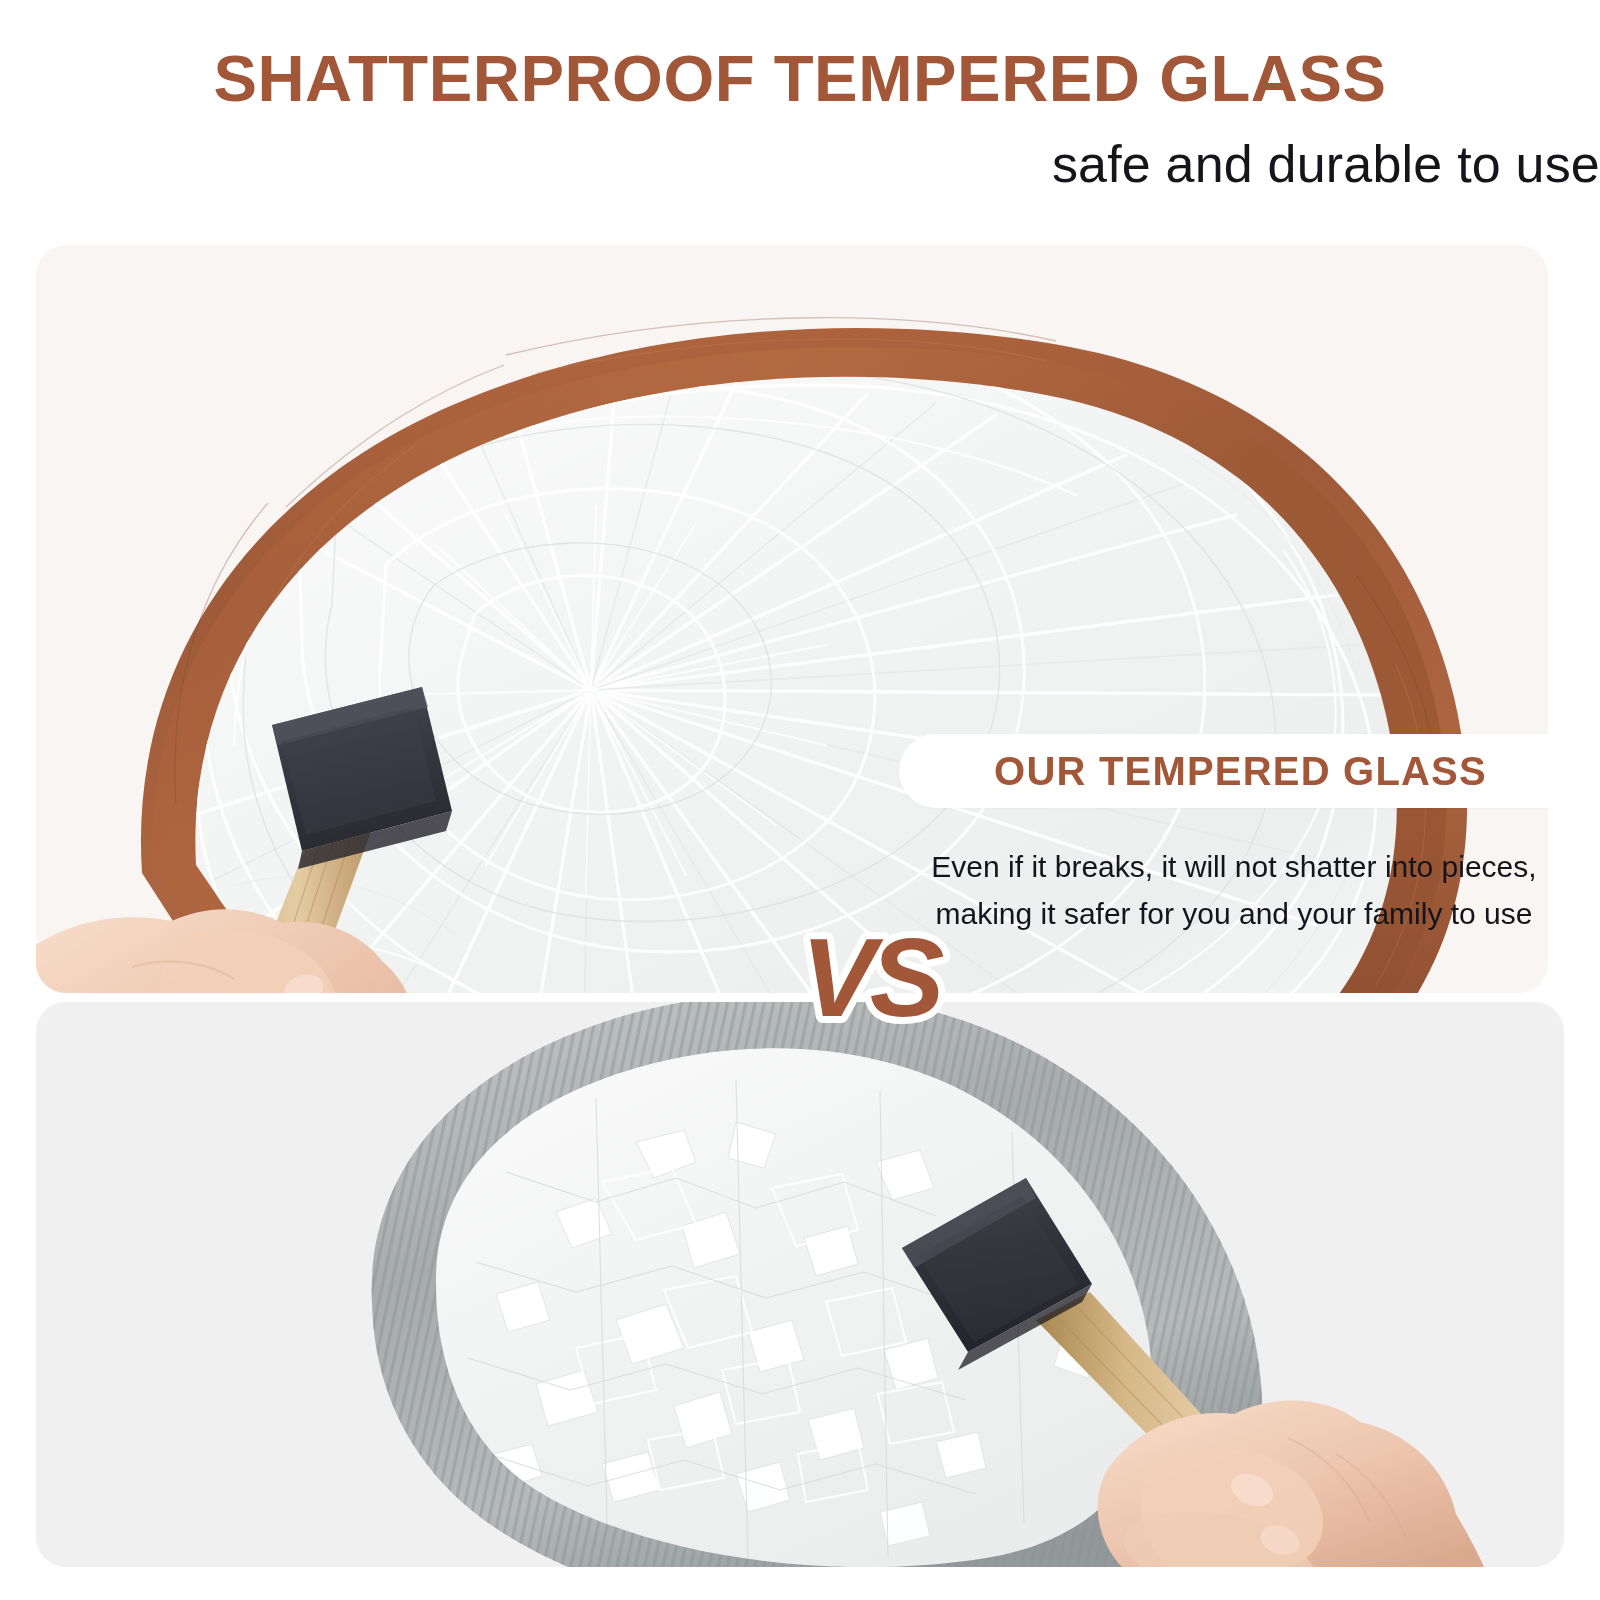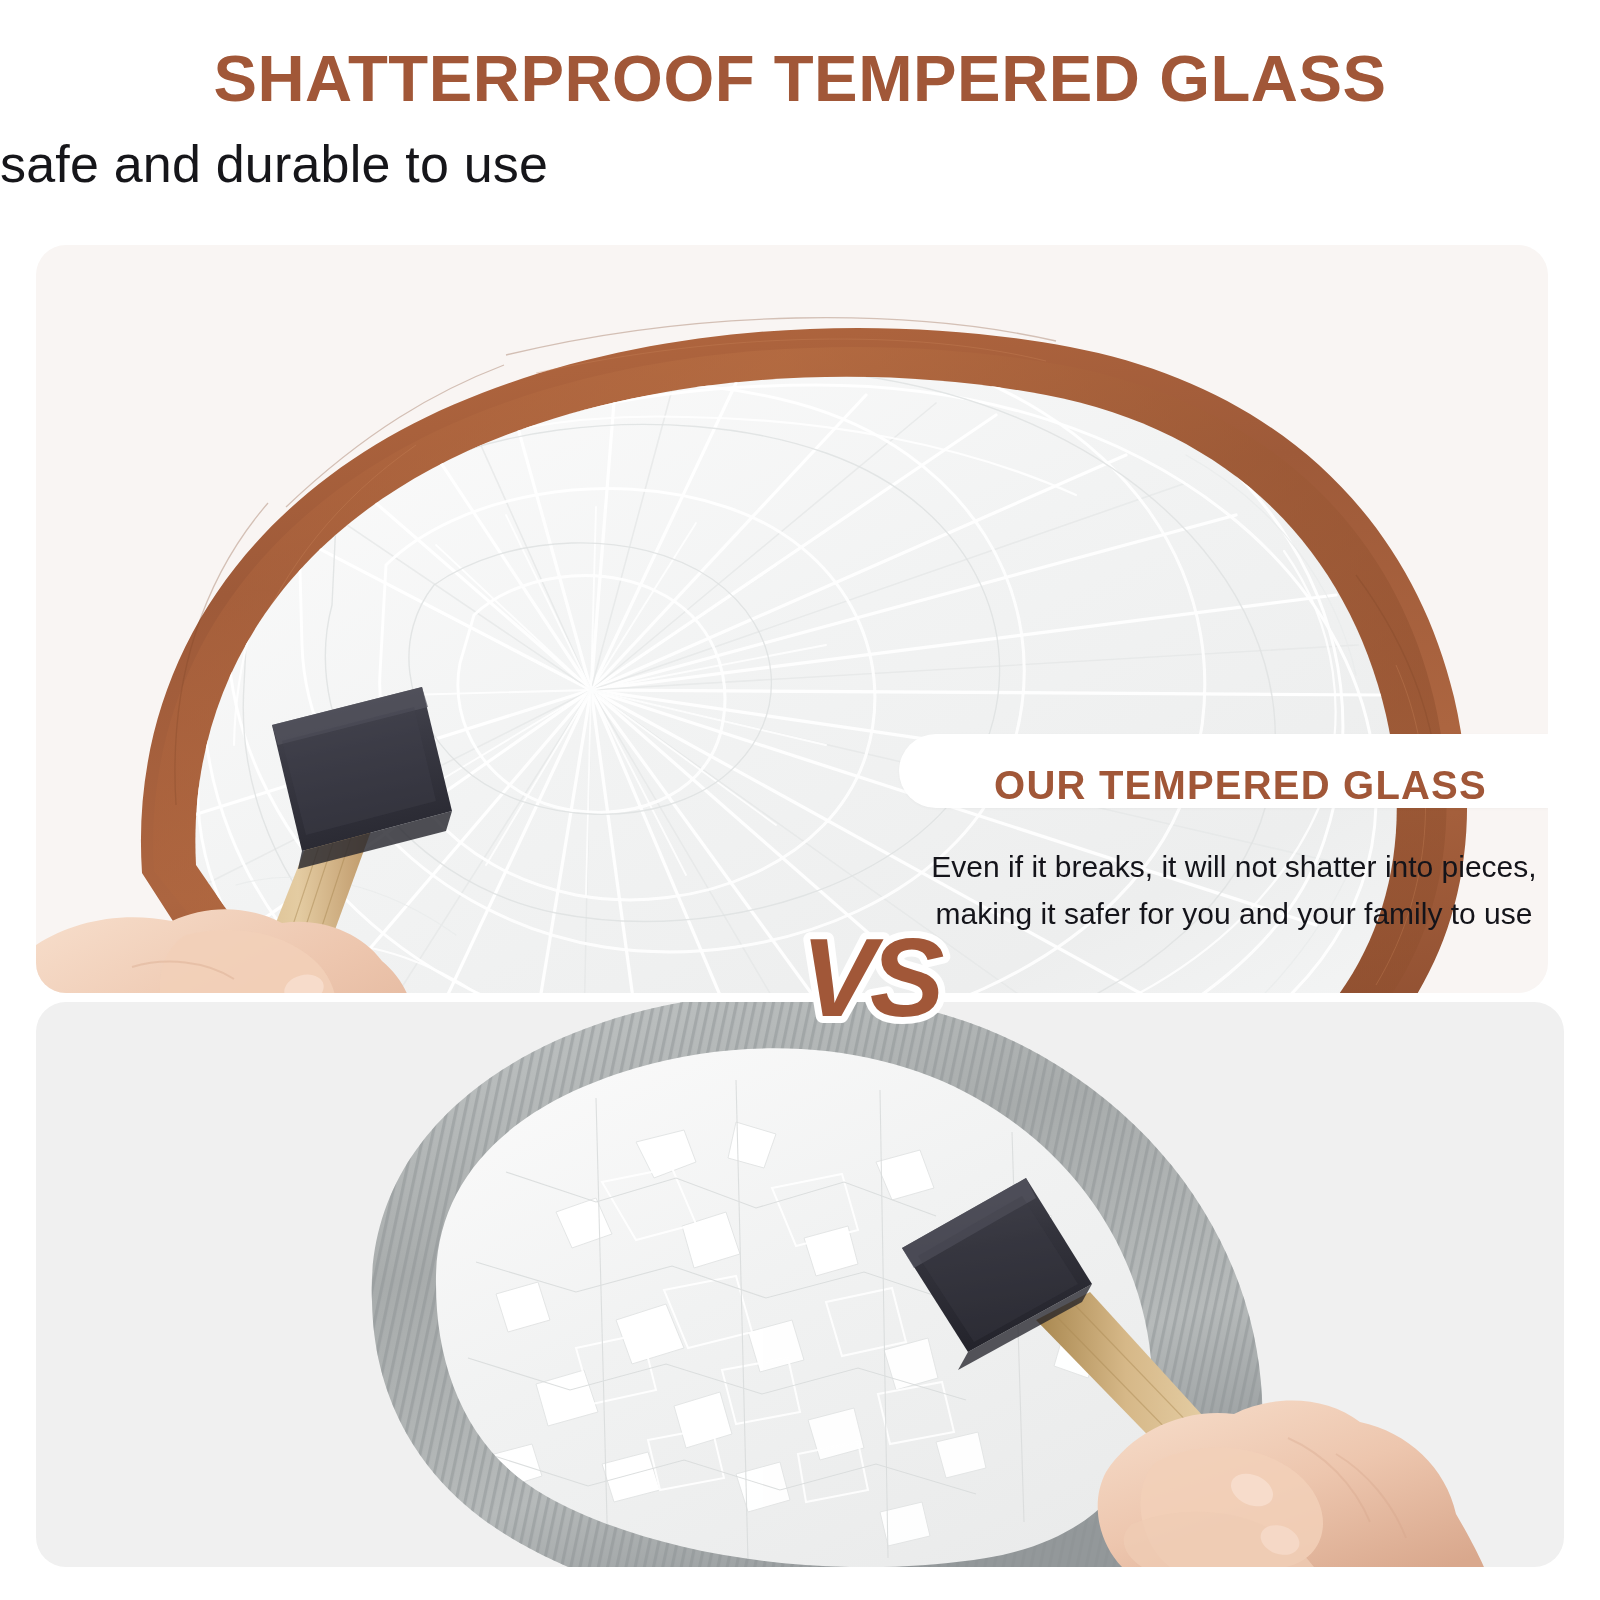--- a/index.html
+++ b/index.html
@@ -16,42 +16,42 @@
   #main-title {
     position:absolute; left:0; top:42px; width:1600px;
     text-align:center;
     font-size:64px; font-weight:bold; letter-spacing:0.5px;
     color:#A15738;
     font-family:"Liberation Sans", sans-serif;
     transform:scaleX(1.02);
   }
   #subtitle {
     position:absolute; left:0; top:134px; width:1600px;
-    text-align:left;
+    text-align:right;
     font-size:52px; font-weight:400; color:#16161a;
     letter-spacing:0.2px;
   }
 
   
   .panel { position:absolute; overflow:hidden; }
   #panel-top {
     left:36px; top:245px; width:1512px; height:748px;
     background:#F9F5F3; border-radius:30px;
   }
   #panel-bottom {
     left:36px; top:1002px; width:1528px; height:565px;
     background:#F0F0F0; border-radius:30px;
   }
 
   
   .badge {
     position:absolute;
     background:#FFFFFF;
     border-radius:60px;
-    display:flex; align-items:flex-end; justify-content:center;
+    display:flex; align-items:center; justify-content:center;
     box-shadow:0 1px 3px rgba(0,0,0,0.03);
   }
   #badge-top {
     left:863px; top:489px; width:683px; height:74px;
   }
   #badge-top .badge-label {
     font-size:40px; font-weight:bold; color:#A15738; letter-spacing:1.2px;
   }
 
   

